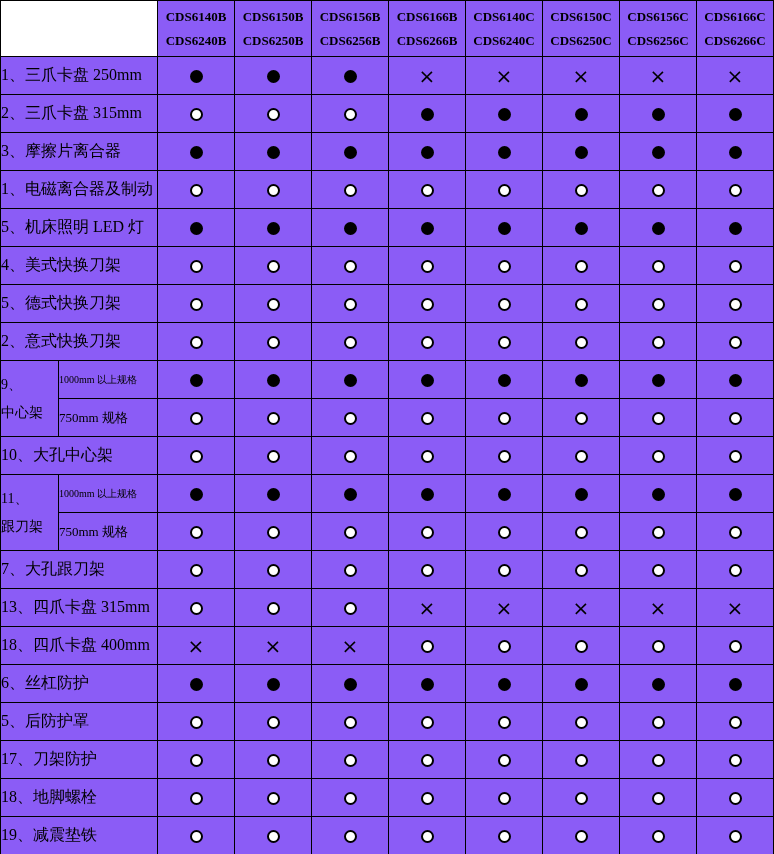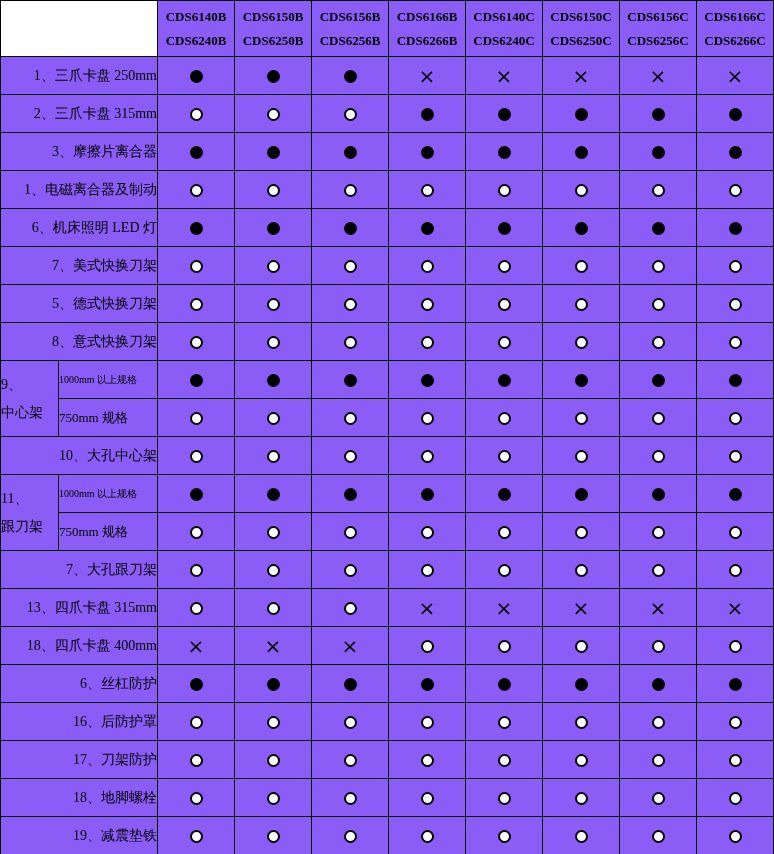--- a/index.html
+++ b/index.html
@@ -39,22 +39,22 @@
   th.model-header .model-line {
     line-height: 24px;
     white-space: nowrap;
   }
   th.corner {
     background: #ffffff;
   }
   
   tr.data-row { height: 38px; }
   td.row-label {
-    font-size: 14px;
-    text-align: right;
+    font-size: 16px;
+    text-align: left;
     vertical-align: middle;
     padding-left: 7px;
     white-space: nowrap;
   }
   td.group-label {
     font-size: 14px;
     text-align: left;
     vertical-align: middle;
     padding-left: 6px;
     line-height: 28px;
@@ -193,32 +193,32 @@
           <td class="symbol-cell"><span class="sym-open"></span></td>
           <td class="symbol-cell"><span class="sym-open"></span></td>
           <td class="symbol-cell"><span class="sym-open"></span></td>
           <td class="symbol-cell"><span class="sym-open"></span></td>
           <td class="symbol-cell"><span class="sym-open"></span></td>
           <td class="symbol-cell"><span class="sym-open"></span></td>
           <td class="symbol-cell"><span class="sym-open"></span></td>
           <td class="symbol-cell"><span class="sym-open"></span></td>
         </tr>
         <tr class="data-row">
-          <td class="row-label" colspan="2">6、机床照明 LED 灯</td>
-          <td class="symbol-cell"><span class="sym-filled"></span></td>
-          <td class="symbol-cell"><span class="sym-filled"></span></td>
-          <td class="symbol-cell"><span class="sym-filled"></span></td>
-          <td class="symbol-cell"><span class="sym-filled"></span></td>
-          <td class="symbol-cell"><span class="sym-filled"></span></td>
-          <td class="symbol-cell"><span class="sym-filled"></span></td>
-          <td class="symbol-cell"><span class="sym-filled"></span></td>
-          <td class="symbol-cell"><span class="sym-filled"></span></td>
-        </tr>
-        <tr class="data-row">
-          <td class="row-label" colspan="2">7、美式快换刀架</td>
+          <td class="row-label" colspan="2">5、机床照明 LED 灯</td>
+          <td class="symbol-cell"><span class="sym-filled"></span></td>
+          <td class="symbol-cell"><span class="sym-filled"></span></td>
+          <td class="symbol-cell"><span class="sym-filled"></span></td>
+          <td class="symbol-cell"><span class="sym-filled"></span></td>
+          <td class="symbol-cell"><span class="sym-filled"></span></td>
+          <td class="symbol-cell"><span class="sym-filled"></span></td>
+          <td class="symbol-cell"><span class="sym-filled"></span></td>
+          <td class="symbol-cell"><span class="sym-filled"></span></td>
+        </tr>
+        <tr class="data-row">
+          <td class="row-label" colspan="2">4、美式快换刀架</td>
           <td class="symbol-cell"><span class="sym-open"></span></td>
           <td class="symbol-cell"><span class="sym-open"></span></td>
           <td class="symbol-cell"><span class="sym-open"></span></td>
           <td class="symbol-cell"><span class="sym-open"></span></td>
           <td class="symbol-cell"><span class="sym-open"></span></td>
           <td class="symbol-cell"><span class="sym-open"></span></td>
           <td class="symbol-cell"><span class="sym-open"></span></td>
           <td class="symbol-cell"><span class="sym-open"></span></td>
         </tr>
         <tr class="data-row">
@@ -226,21 +226,21 @@
           <td class="symbol-cell"><span class="sym-open"></span></td>
           <td class="symbol-cell"><span class="sym-open"></span></td>
           <td class="symbol-cell"><span class="sym-open"></span></td>
           <td class="symbol-cell"><span class="sym-open"></span></td>
           <td class="symbol-cell"><span class="sym-open"></span></td>
           <td class="symbol-cell"><span class="sym-open"></span></td>
           <td class="symbol-cell"><span class="sym-open"></span></td>
           <td class="symbol-cell"><span class="sym-open"></span></td>
         </tr>
         <tr class="data-row">
-          <td class="row-label" colspan="2">8、意式快换刀架</td>
+          <td class="row-label" colspan="2">2、意式快换刀架</td>
           <td class="symbol-cell"><span class="sym-open"></span></td>
           <td class="symbol-cell"><span class="sym-open"></span></td>
           <td class="symbol-cell"><span class="sym-open"></span></td>
           <td class="symbol-cell"><span class="sym-open"></span></td>
           <td class="symbol-cell"><span class="sym-open"></span></td>
           <td class="symbol-cell"><span class="sym-open"></span></td>
           <td class="symbol-cell"><span class="sym-open"></span></td>
           <td class="symbol-cell"><span class="sym-open"></span></td>
         </tr>
         <tr class="data-row">
@@ -344,21 +344,21 @@
           <td class="symbol-cell"><span class="sym-filled"></span></td>
           <td class="symbol-cell"><span class="sym-filled"></span></td>
           <td class="symbol-cell"><span class="sym-filled"></span></td>
           <td class="symbol-cell"><span class="sym-filled"></span></td>
           <td class="symbol-cell"><span class="sym-filled"></span></td>
           <td class="symbol-cell"><span class="sym-filled"></span></td>
           <td class="symbol-cell"><span class="sym-filled"></span></td>
           <td class="symbol-cell"><span class="sym-filled"></span></td>
         </tr>
         <tr class="data-row">
-          <td class="row-label" colspan="2">16、后防护罩</td>
+          <td class="row-label" colspan="2">5、后防护罩</td>
           <td class="symbol-cell"><span class="sym-open"></span></td>
           <td class="symbol-cell"><span class="sym-open"></span></td>
           <td class="symbol-cell"><span class="sym-open"></span></td>
           <td class="symbol-cell"><span class="sym-open"></span></td>
           <td class="symbol-cell"><span class="sym-open"></span></td>
           <td class="symbol-cell"><span class="sym-open"></span></td>
           <td class="symbol-cell"><span class="sym-open"></span></td>
           <td class="symbol-cell"><span class="sym-open"></span></td>
         </tr>
         <tr class="data-row">

